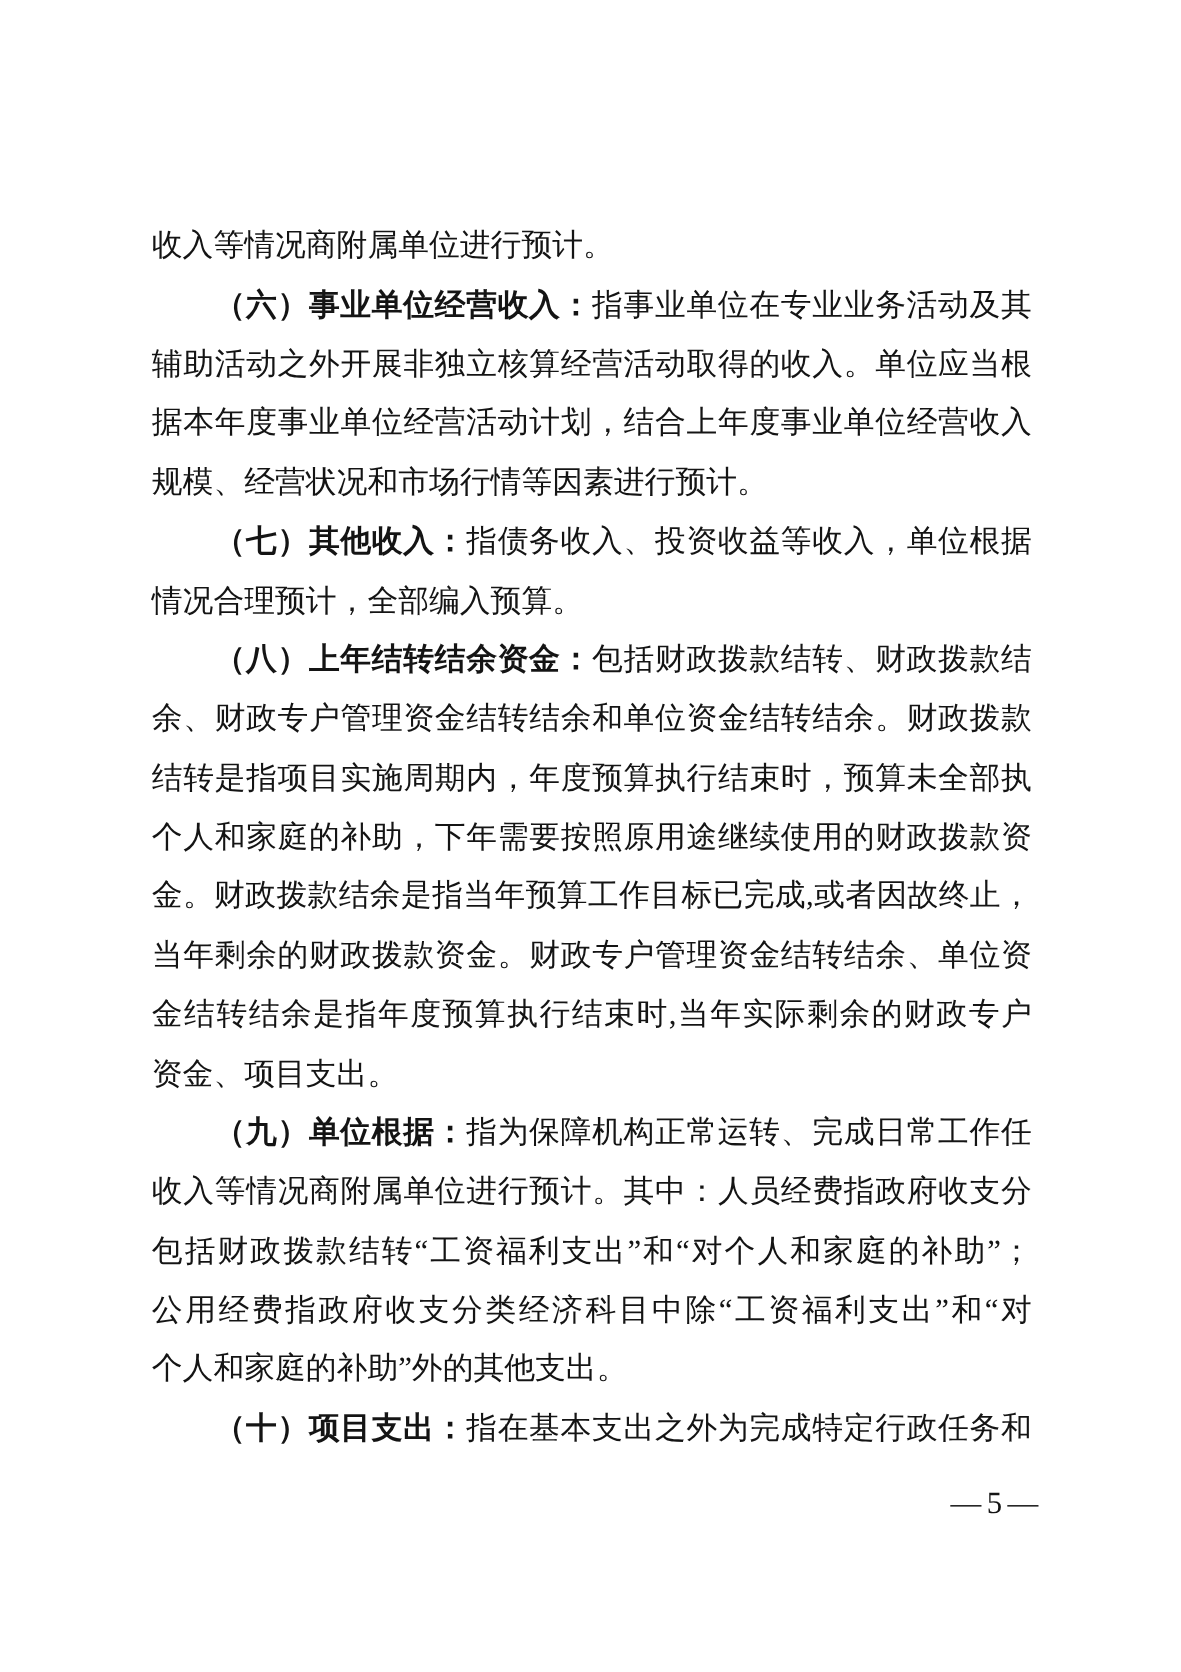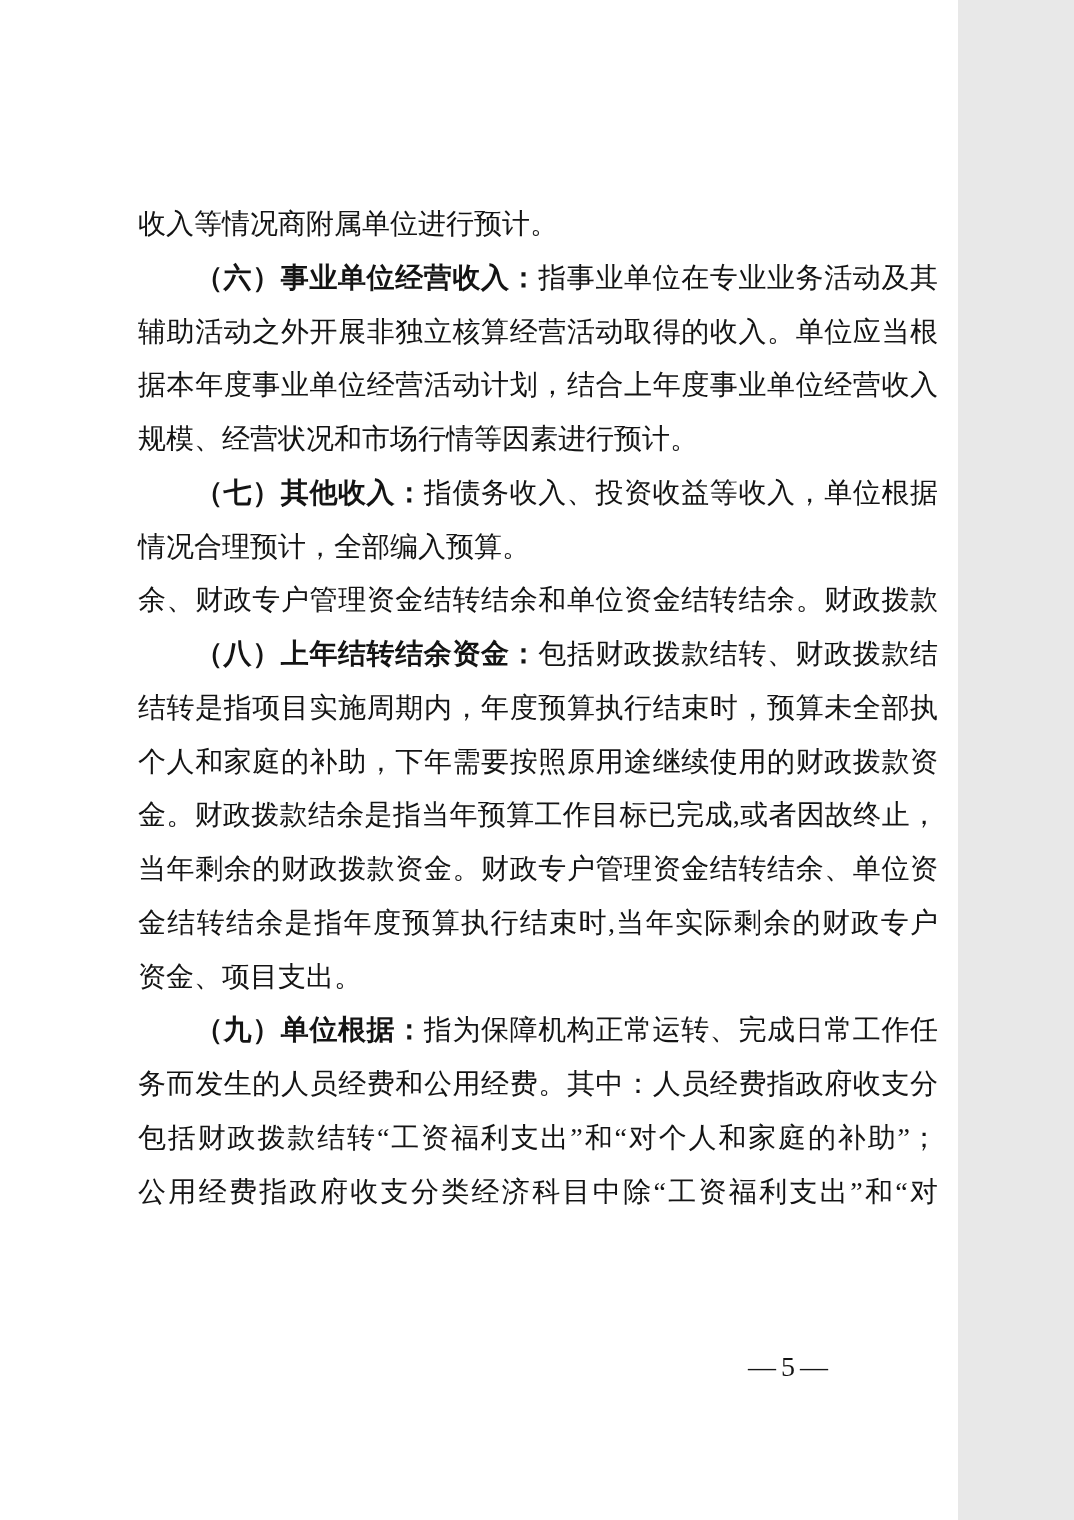--- a/index.html
+++ b/index.html
@@ -1,19 +1,19 @@
 <!DOCTYPE html>
 <html><head>
 <meta charset="utf-8">
 <style>
   * { margin: 0; padding: 0; box-sizing: border-box; }
   html, body { background: #e8e8e8; }
   .page {
     position: relative;
-    width: 958px;
+    width: 1074px;
     height: 1520px;
     background: #ffffff;
     color: #141414;
     font-family: "Liberation Serif", serif;
     overflow: hidden;
   }
   .textblock {
     position: absolute;
     left: 138px;
     top: 197px;
@@ -58,45 +58,47 @@
     <div class="line full">辅助活动之外开展非独立核算经营活动取得的收入。单位应当根</div>
 
     <div class="line full">据本年度事业单位经营活动计划，结合上年度事业单位经营收入</div>
 
     <div class="line last">规模、经营状况和市场行情等因素进行预计。</div>
 
     <div class="line full indent"><span class="lead">（七）其他收入：</span><span>指债务收入、投资收益等收入，单位根据</span></div>
 
     <div class="line last">情况合理预计，全部编入预算。</div>
 
+    <div class="line full indent"><span class="lead">（八）上年结转结余资金：</span><span>包括财政拨款结转、财政拨款结</span></div>
+
     <div class="line full">余、财政专户管理资金结转结余和单位资金结转结余。财政拨款</div>
-
-    <div class="line full indent"><span class="lead">（八）上年结转结余资金：</span><span>包括财政拨款结转、财政拨款结</span></div>
 
     <div class="line full">结转是指项目实施周期内，年度预算执行结束时，预算未全部执</div>
 
     <div class="line full">个人和家庭的补助，下年需要按照原用途继续使用的财政拨款资</div>
 
     <div class="line full">金。财政拨款结余是指当年预算工作目标已完成,或者因故终止，</div>
 
     <div class="line full">当年剩余的财政拨款资金。财政专户管理资金结转结余、单位资</div>
 
     <div class="line full">金结转结余是指年度预算执行结束时,当年实际剩余的财政专户</div>
 
     <div class="line last">资金、项目支出。</div>
 
     <div class="line full indent"><span class="lead">（九）单位根据：</span><span>指为保障机构正常运转、完成日常工作任</span></div>
 
-    <div class="line full">务而发生的人员经费和公用经费。其中：人员经费指政府收支分</div>
+    <div class="line full">收入等情况商附属单位进行预计。其中：人员经费指政府收支分</div>
 
     <div class="line full">包括财政拨款结转“工资福利支出”和“对个人和家庭的补助”；</div>
 
     <div class="line full">公用经费指政府收支分类经济科目中除“工资福利支出”和“对</div>
 
+    <div class="line last">个人和家庭的补助”外的其他支出。</div>
 
+    <div class="line full indent"><span class="lead">（十）项目支出：</span><span>指在基本支出之外为完成特定行政任务和</span></div>
 
   </div>
 
   <div class="footer">
     <span class="dash">—</span>
     <span>5</span>
     <span class="dash">—</span>
   </div>
 
 </div>

